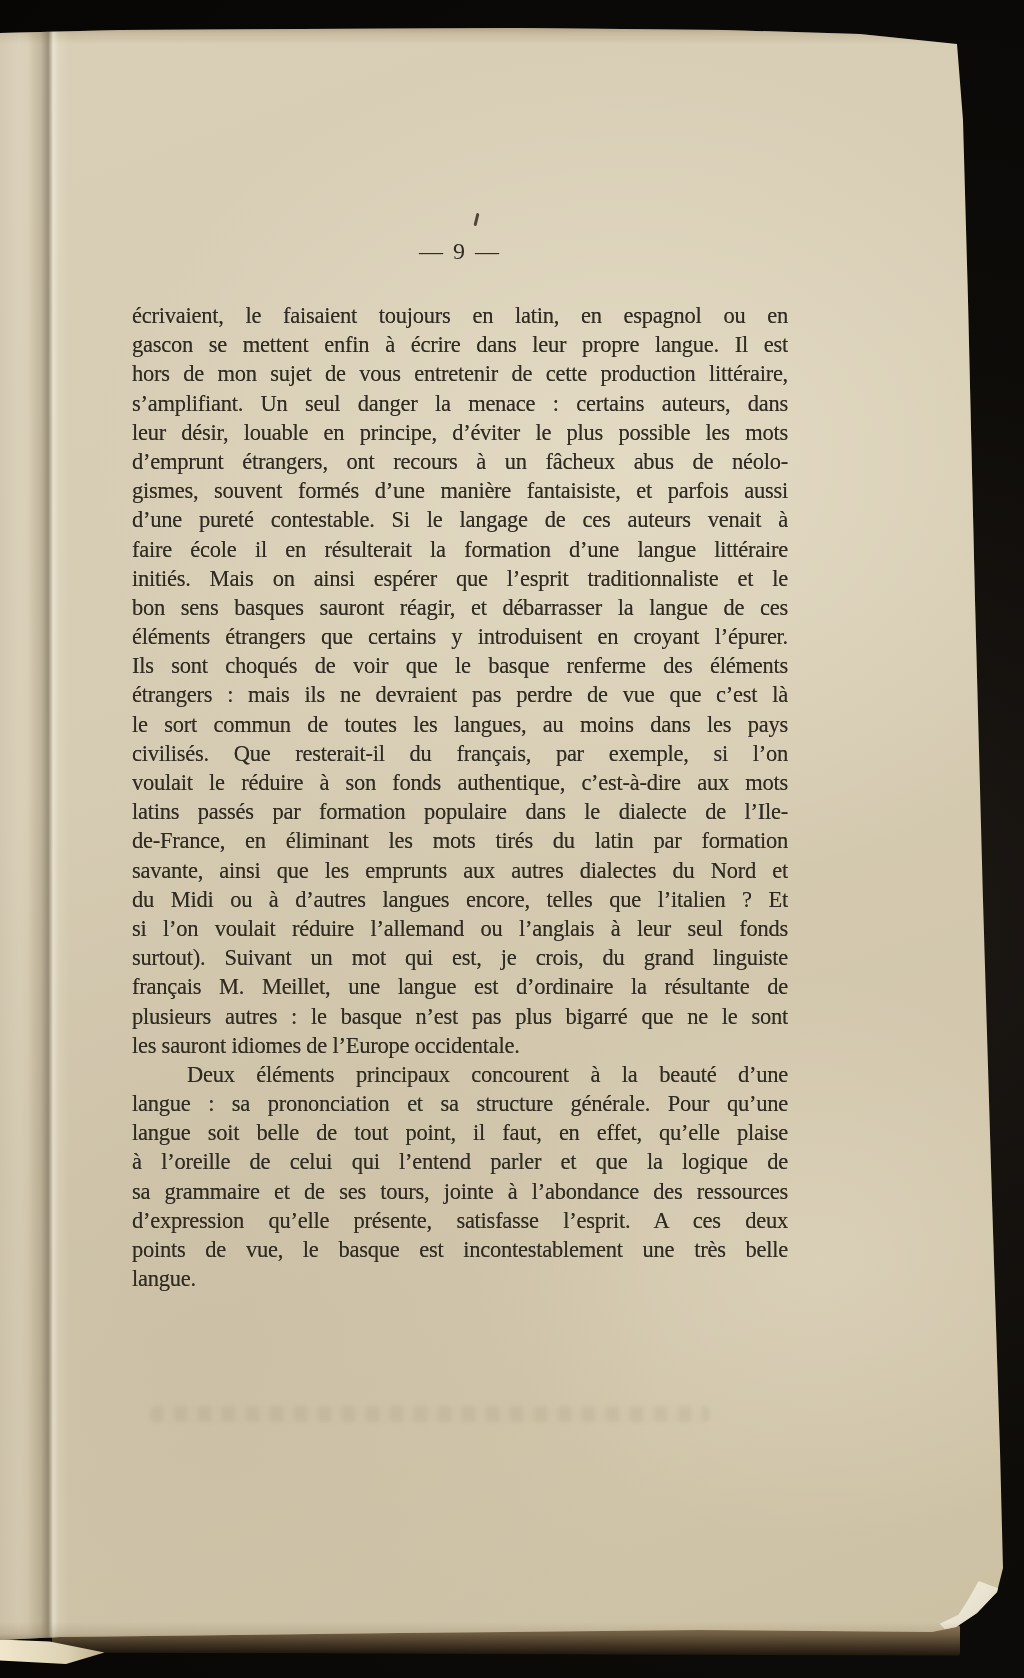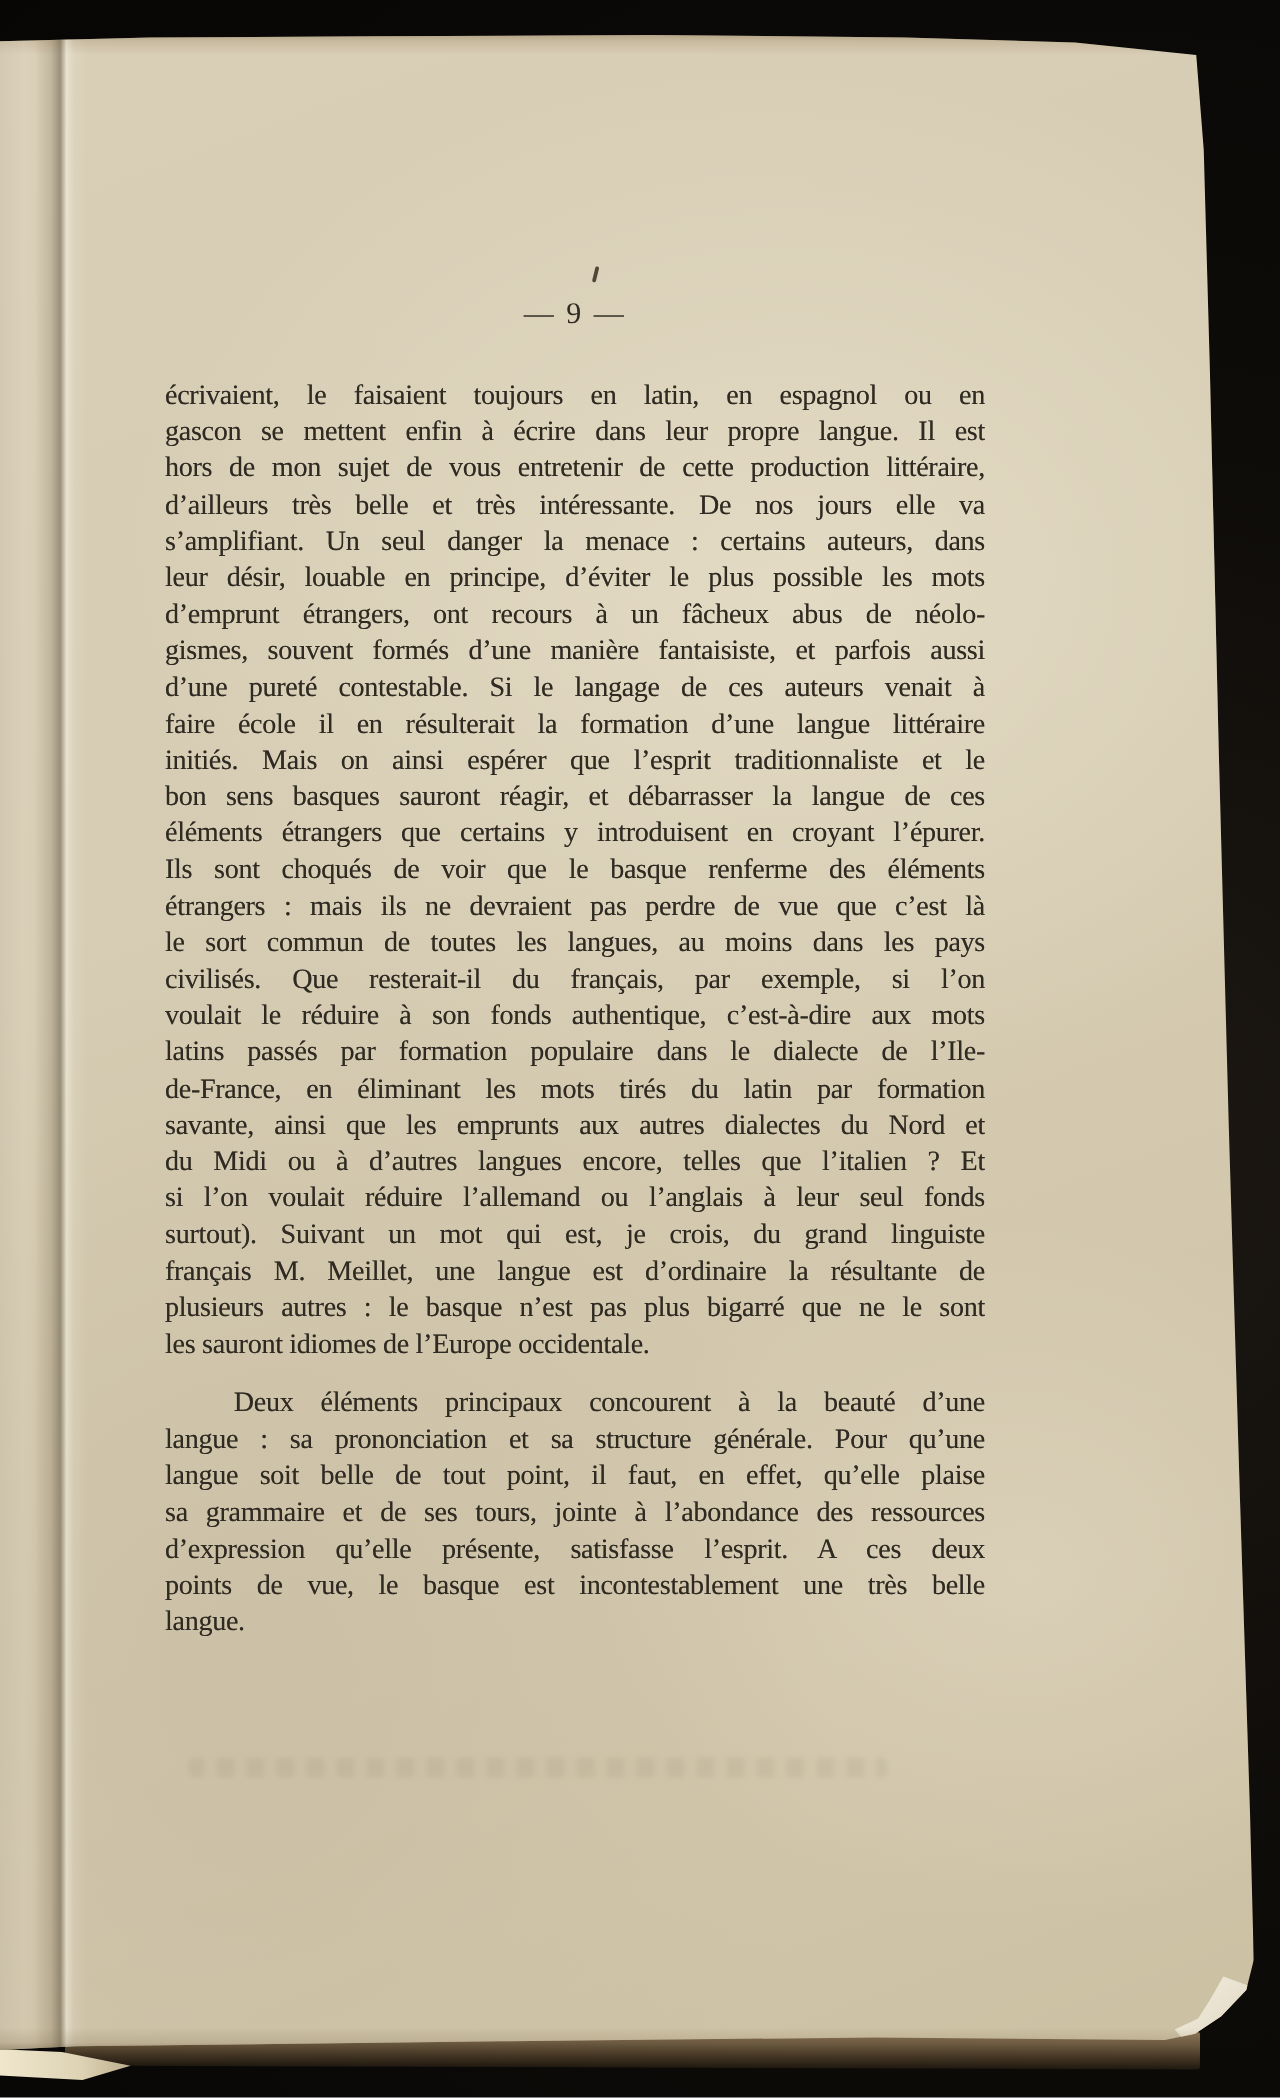--- a/index.html
+++ b/index.html
@@ -97,21 +97,21 @@
   .text-block{
     position:absolute;left:132px;top:301px;width:656px;
     color:#2f2a22;font-size:22.5px;letter-spacing:-0.25px;
   }
   .line{
     height:29.2px;line-height:29.2px;overflow:hidden;
     text-align:justify;text-align-last:justify;
     text-shadow:0 0 0.5px rgba(45,38,28,0.55);
   }
   .line.flush{text-align-last:left;}
-  .line.indent{text-indent:55px;margin-top:18px;}
+  .line.indent{text-indent:55px;}
 </style>
 </head>
 <body>
 
 <div id="screen">
 
   <div class="book-edge"></div>
   <div class="under-page-wedge"></div>
 
   <div class="page">
@@ -119,21 +119,20 @@
     <div class="gutter-crease"></div>
 
     <div class="flyspeck"></div>
 
     <div class="page-number">— 9 —</div>
 
     <div class="text-block" id="text-block">
         <div class="line">écrivaient, le faisaient toujours en latin, en espagnol ou en</div>
         <div class="line">gascon se mettent enfin à écrire dans leur propre langue. Il est</div>
         <div class="line">hors de mon sujet de vous entretenir de cette production littéraire,</div>
-        <div class="line">d’ailleurs très belle et très intéressante. De nos jours elle va</div>
         <div class="line">s’amplifiant. Un seul danger la menace : certains auteurs, dans</div>
         <div class="line">leur désir, louable en principe, d’éviter le plus possible les mots</div>
         <div class="line">d’emprunt étrangers, ont recours à un fâcheux abus de néolo-</div>
         <div class="line">gismes, souvent formés d’une manière fantaisiste, et parfois aussi</div>
         <div class="line">d’une pureté contestable. Si le langage de ces auteurs venait à</div>
         <div class="line">faire école il en résulterait la formation d’une langue littéraire</div>
         <div class="line">initiés. Mais on ainsi espérer que l’esprit traditionnaliste et le</div>
         <div class="line">bon sens basques sauront réagir, et débarrasser la langue de ces</div>
         <div class="line">éléments étrangers que certains y introduisent en croyant l’épurer.</div>
         <div class="line">Ils sont choqués de voir que le basque renferme des éléments</div>
@@ -146,20 +145,21 @@
         <div class="line">savante, ainsi que les emprunts aux autres dialectes du Nord et</div>
         <div class="line">du Midi ou à d’autres langues encore, telles que l’italien ? Et</div>
         <div class="line">si l’on voulait réduire l’allemand ou l’anglais à leur seul fonds</div>
         <div class="line">surtout). Suivant un mot qui est, je crois, du grand linguiste</div>
         <div class="line">français M. Meillet, une langue est d’ordinaire la résultante de</div>
         <div class="line">plusieurs autres : le basque n’est pas plus bigarré que ne le sont</div>
         <div class="line flush">les sauront idiomes de l’Europe occidentale.</div>
         <div class="line indent">Deux éléments principaux concourent à la beauté d’une</div>
         <div class="line">langue : sa prononciation et sa structure générale. Pour qu’une</div>
         <div class="line">langue soit belle de tout point, il faut, en effet, qu’elle plaise</div>
+        <div class="line">à l’oreille de celui qui l’entend parler et que la logique de</div>
         <div class="line">sa grammaire et de ses tours, jointe à l’abondance des ressources</div>
         <div class="line">d’expression qu’elle présente, satisfasse l’esprit. A ces deux</div>
         <div class="line">points de vue, le basque est incontestablement une très belle</div>
         <div class="line flush">langue.</div>
       </div>
 
     <div class="showthrough-ghost"></div>
     <div class="torn-corner"></div>
   </div>
 

